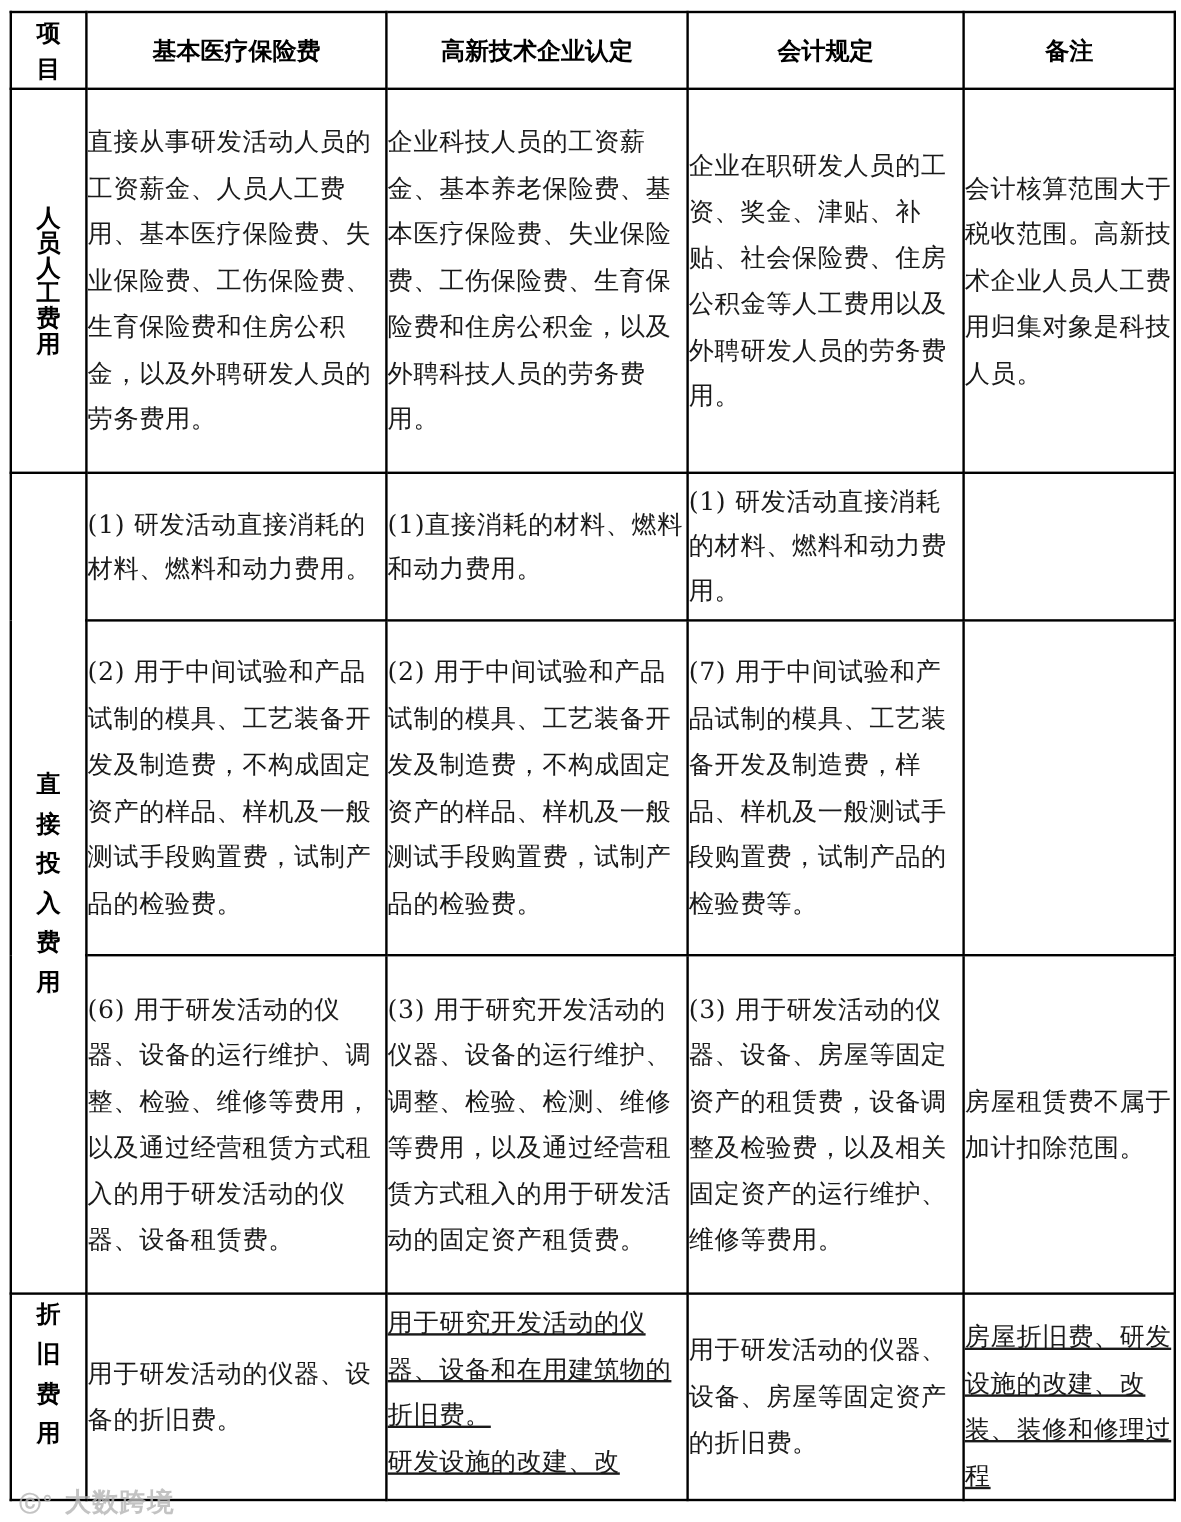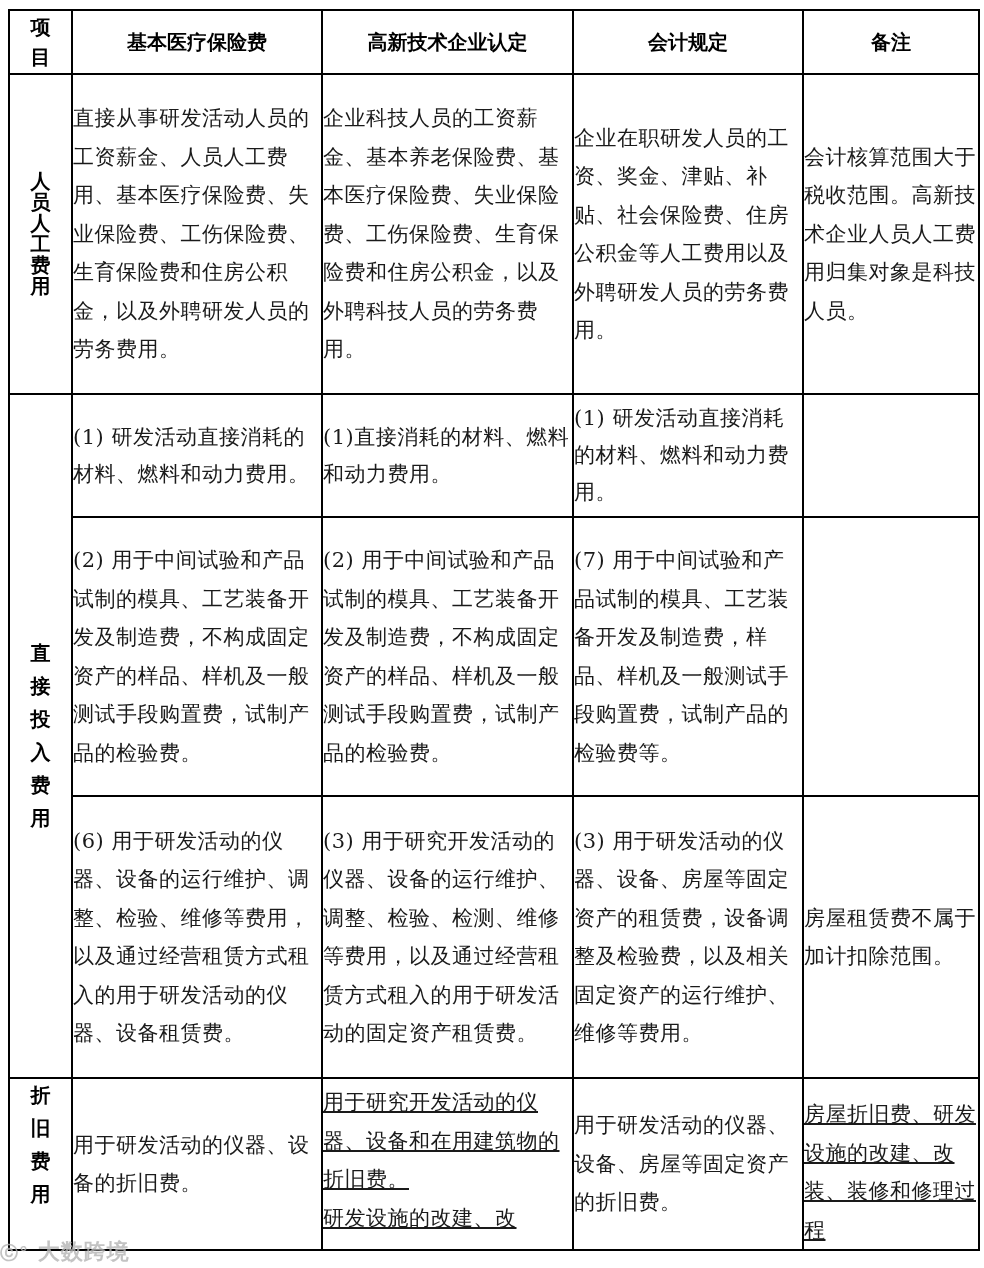--- a/index.html
+++ b/index.html
@@ -11,21 +11,21 @@
          font-size: 20px; text-align: center; color: #000; }
   .hdr-item { font-size: 20px; line-height: 30px; }
   .vert { font-family: "DejaVu Sans", "Liberation Sans", sans-serif; font-weight: bold;
           font-size: 20px; text-align: center; color: #000; }
   .vert span { display: block; line-height: 33px; }
   .cell { font-size: 21px; line-height: 38.5px; padding: 0 10px 0 10px; text-align: left;
           letter-spacing: 0.5px; }
   .cell.sm { line-height: 37px; }
   .cell.top { vertical-align: top; text-decoration: underline; }
   .txt { display: block; }
-  .watermark { position: absolute; left: 0; top: 1237px; font-family: "DejaVu Sans", sans-serif;
+  .watermark { position: absolute; left: 16px; top: 1237px; font-family: "DejaVu Sans", sans-serif;
                font-size: 22px; color: rgba(180,180,180,0.8); font-weight: bold; letter-spacing: 1px; }
 </style>
 </head>
 <body>
 
 <table class="tbl">
   <colgroup>
     <col style="width:63px">
     <col style="width:250px">
     <col style="width:251px">

